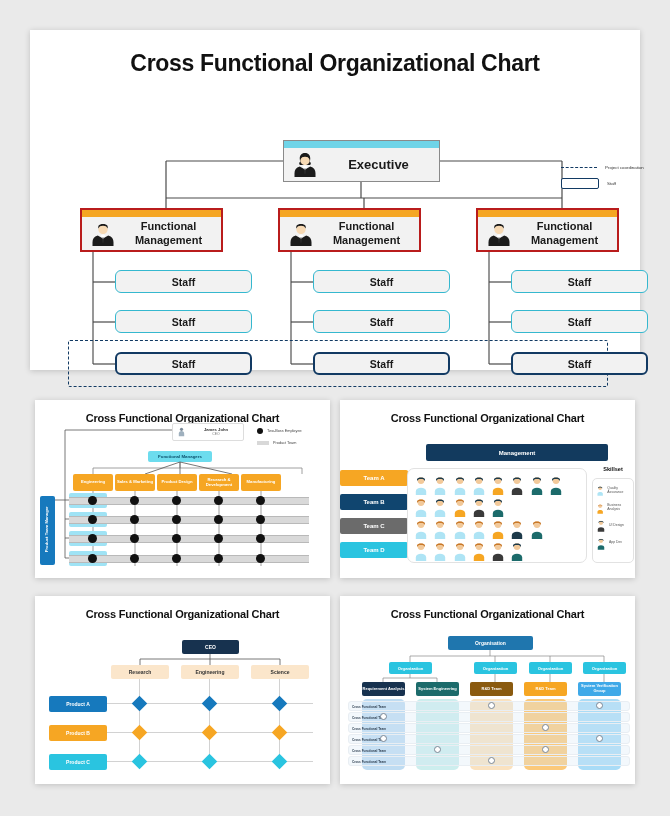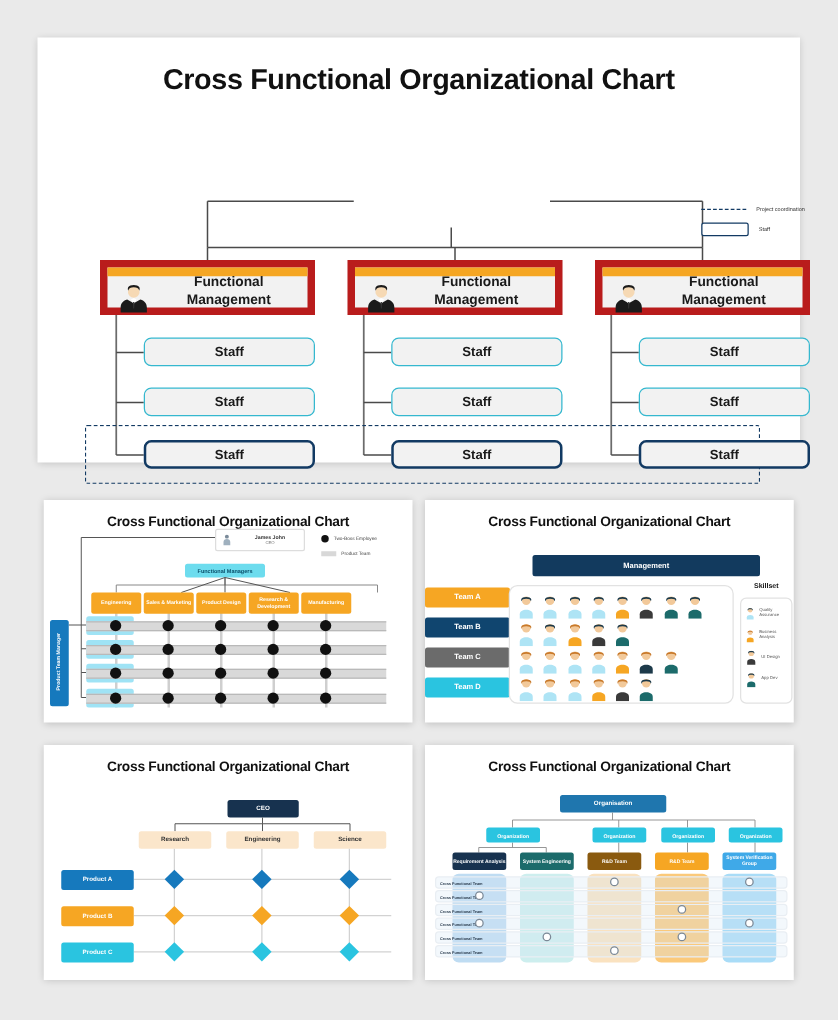--- a/index.html
+++ b/index.html
@@ -15,21 +15,21 @@
   #hero-title{
     position:absolute;left:0;top:20px;width:100%;text-align:center;
     font-size:23px;font-weight:bold;color:#111;letter-spacing:-.3px;
   }
   .lines{position:absolute;left:0;top:0;width:100%;height:100%;pointer-events:none;}
 
   
   .nodebox{position:absolute;box-sizing:border-box;background:#f2f2f2;}
   .exec{left:253px;top:110px;width:157px;height:42px;border:1px solid #8a8a8a;}
   .exec .topbar{height:7px;background:#6fd4e8;}
-  .fm{width:172px;height:44px;border:6px solid #b91c1c;top:178px;}
+  .fm{width:143px;height:44px;border:2px solid #b91c1c;top:178px;}
   .fm .topbar{height:7px;background:#f5a623;}
   .fm1{left:50px;}.fm2{left:248px;}.fm3{left:446px;}
   .nodelabel{
     position:absolute;left:40px;right:6px;top:7px;bottom:0;
     display:flex;align-items:center;justify-content:center;text-align:center;
     font-size:11px;font-weight:bold;color:#1a1a1a;line-height:1.2;
   }
   .exec .nodelabel{font-size:13px;}
   .avatar{position:absolute;left:6px;top:9px;width:30px;height:30px;}
 
@@ -159,20 +159,32 @@
     <line x1="261" y1="334" x2="283" y2="334" stroke="#4a4a4a" stroke-width="1.2"></line>
 
     <line x1="459" y1="222" x2="459" y2="334" stroke="#6b6b6b" stroke-width="1.4"></line>
     <line x1="459" y1="252" x2="481" y2="252" stroke="#4a4a4a" stroke-width="1.2"></line>
     <line x1="459" y1="292" x2="481" y2="292" stroke="#4a4a4a" stroke-width="1.2"></line>
     <line x1="459" y1="334" x2="481" y2="334" stroke="#4a4a4a" stroke-width="1.2"></line>
   </svg>
 
   <div id="dashbox"></div>
 
+  <div class="nodebox exec">
+    <div class="topbar"></div>
+    <svg class="avatar" viewBox="0 0 40 40">
+      <path d="M20 4c-5 0-7 3.5-7 7.5 0 2 .5 3.5 1 4.5l-2 1 1 3 14 0 1-3-2-1c.5-1 1-2.5 1-4.5C27 7.5 25 4 20 4z" fill="#1b1b1b"></path>
+      <circle cx="20" cy="14" r="6.2" fill="#f6d9b4"></circle>
+      <path d="M14 9c2-3 10-3 12 0 .6 1.8.3 3-.2 3.6-.6-2.6-2.4-3.6-5.8-3.6s-5.2 1-5.8 3.6C13.7 12 13.4 10.8 14 9z" fill="#1b1b1b"></path>
+      <path d="M13 22l7 4 7-4c5 1.5 7 4.5 7 9v5H6v-5c0-4.5 2-7.5 7-9z" fill="#1b1b1b"></path>
+      <path d="M17 22l3 5 3-5-3-1.6z" fill="#fff"></path>
+      <path d="M19.2 24.8h1.6l-.4 7h-.8z" fill="#3a3a3a"></path>
+    </svg>
+    <div class="nodelabel">Executive</div>
+  </div>
 
   <div class="nodebox fm fm1">
     <div class="topbar"></div>
     <svg class="avatar" viewBox="0 0 40 40">
       <circle cx="20" cy="14" r="6.2" fill="#f6d9b4"></circle>
       <path d="M14 9c2-3 10-3 12 0 .6 1.8.3 3-.2 3.6-.6-2.6-2.4-3.6-5.8-3.6s-5.2 1-5.8 3.6C13.7 12 13.4 10.8 14 9z" fill="#1b1b1b"></path>
       <path d="M13 22l7 4 7-4c5 1.5 7 4.5 7 9v5H6v-5c0-4.5 2-7.5 7-9z" fill="#1b1b1b"></path>
       <path d="M17 22l3 5 3-5-3-1.6z" fill="#fff"></path>
       <path d="M19.2 24.8h1.6l-.4 7h-.8z" fill="#3a3a3a"></path>
     </svg>

